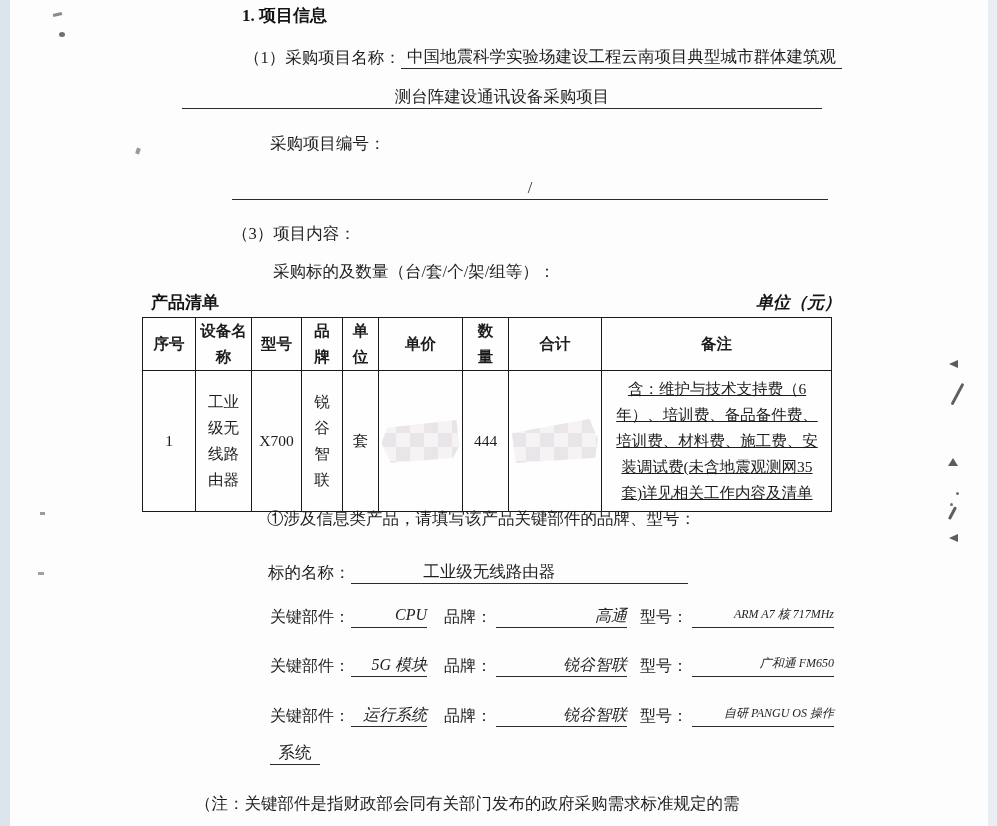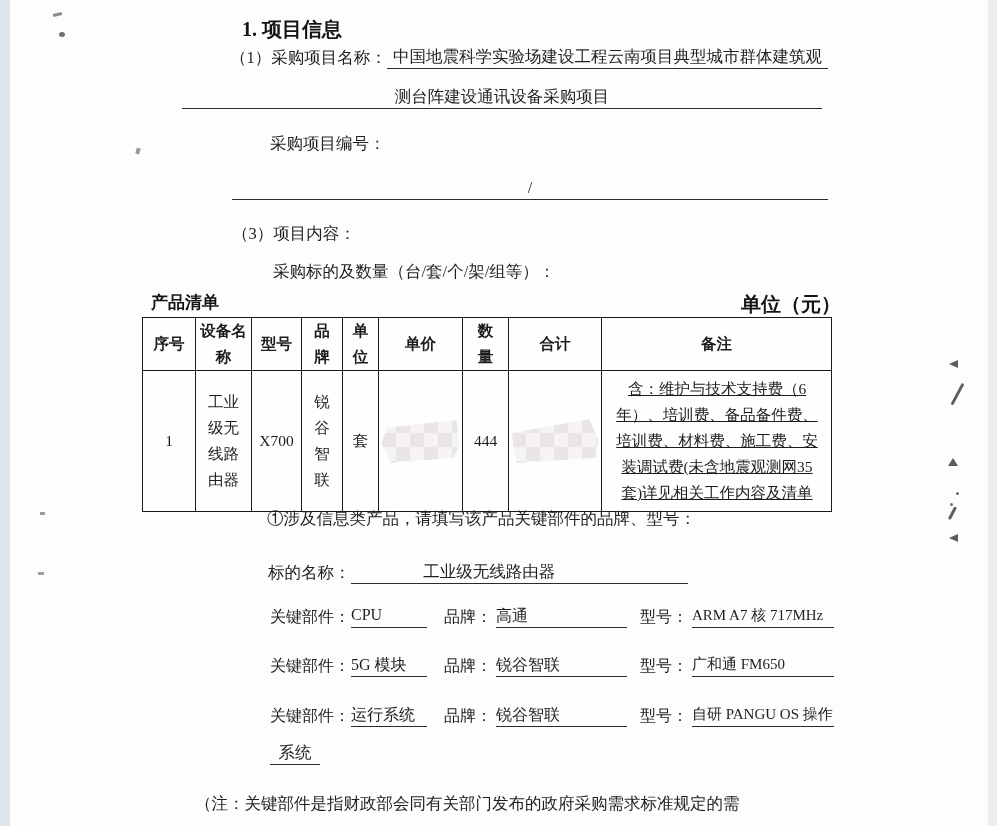--- a/index.html
+++ b/index.html
@@ -21,21 +21,21 @@
   .formline { display:flex; align-items:flex-end; white-space:nowrap; }
   .flabel   { flex:none; }
   .ufield {
     flex:1;
     border-bottom:1.6px solid #2b2b2b;
     text-align:center;
     min-height:22px;
     overflow:hidden;
   }
   .ufield.left { text-align:center; }
-  .ufix { flex:none; border-bottom:1.6px solid #2b2b2b; text-align:left; min-height:22px; }
+  .ufix { flex:none; border-bottom:1.6px solid #2b2b2b; text-align:right; min-height:22px;font-style:italic; }
 
   
   .listbar { display:flex; justify-content:space-between; width:690px; }
 
   
   table.plist {
     border-collapse:collapse;
     table-layout:fixed;
     width:689px;
     font-size:15.5px;
@@ -73,38 +73,38 @@
 
   
   .kp { display:flex; align-items:flex-end; white-space:nowrap; width:564px; font-size:16px; }
   .kp .lab1 { width:81px; flex:none; }
   .kp .u1   { width:76px; flex:none; }
   .kp .g1   { width:17px; flex:none; }
   .kp .lab2 { width:52px; flex:none; }
   .kp .u2   { width:131px; flex:none; }
   .kp .g2   { width:13px; flex:none; }
   .kp .lab3 { width:52px; flex:none; }
-  .kp .u3   { width:142px; flex:none; font-size:15px; }
+  .kp .u3   { width:142px; flex:none; font-size:12px; }
 
   
   .spk { position:absolute; background:#6a6a6a; }
   .tri-l { width:0; height:0; background:none; border-top:4px solid transparent; border-bottom:4px solid transparent; border-right:9px solid #5c5c5c; }
   .tri-b { width:0; height:0; background:none; border-left:5px solid transparent; border-right:5px solid transparent; border-bottom:8px solid #5c5c5c; }
   .slash { width:2.5px; height:24px; transform:rotate(28deg); border-radius:2px; background:#5f5f5f; }
   .dot { width:3px; height:3px; border-radius:50%; background:#707070; }
 </style>
 </head>
 <body>
 
 <div class="edge-left"></div>
 <div class="edge-right"></div>
 
-<div class="abs bold" style="left:242px; top:16px; font-size:20px;">1. 项目信息</div>
-
-<div class="abs formline" style="left:230px; top:46px; width:598px;justify-content:space-between;">
+<div class="abs bold" style="left:242px; top:4px; font-size:17px;">1. 项目信息</div>
+
+<div class="abs formline" style="left:244px; top:46px; width:598px;justify-content:space-between;">
   <span class="flabel">（1）采购项目名称：</span>
   <span class="ufield">中国地震科学实验场建设工程云南项目典型城市群体建筑观</span>
 </div>
 
 <div class="abs formline" style="left:182px; top:86px; width:640px;">
   <span class="ufield left">测台阵建设通讯设备采购项目</span>
 </div>
 
 <div class="abs formline" style="left:270px; top:133px; width:558px;">
   <span class="flabel">采购项目编号：</span>
@@ -115,21 +115,21 @@
 </div>
 
 <div class="abs" style="left:232px; top:223px;">（3）项目内容：</div>
 
 <div class="abs formline" style="left:273px; top:261px; width:559px;">
   <span class="flabel">采购标的及数量（台/套/个/架/组等）：</span>
 </div>
 
 <div class="abs listbar" style="left:151px; top:291px;">
   <span class="bold" style="font-size:17px;">产品清单</span>
-  <span class="bold" style="font-size:20px;">单位（元）</span>
+  <span class="bold" style="font-size:17px;font-style:italic;">单位（元）</span>
 </div>
 
 <table class="plist abs" style="left:142px; top:317px;">
   <colgroup>
     <col style="width:53px">
       <col style="width:56px">
       <col style="width:50px">
     <col style="width:41px">
       <col style="width:36px">
       <col style="width:84px">

